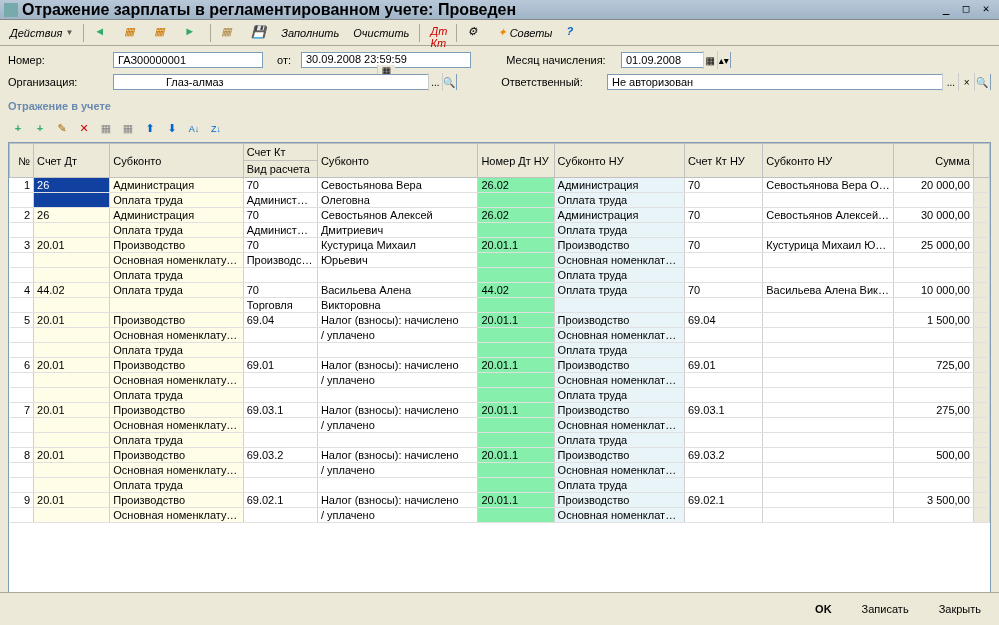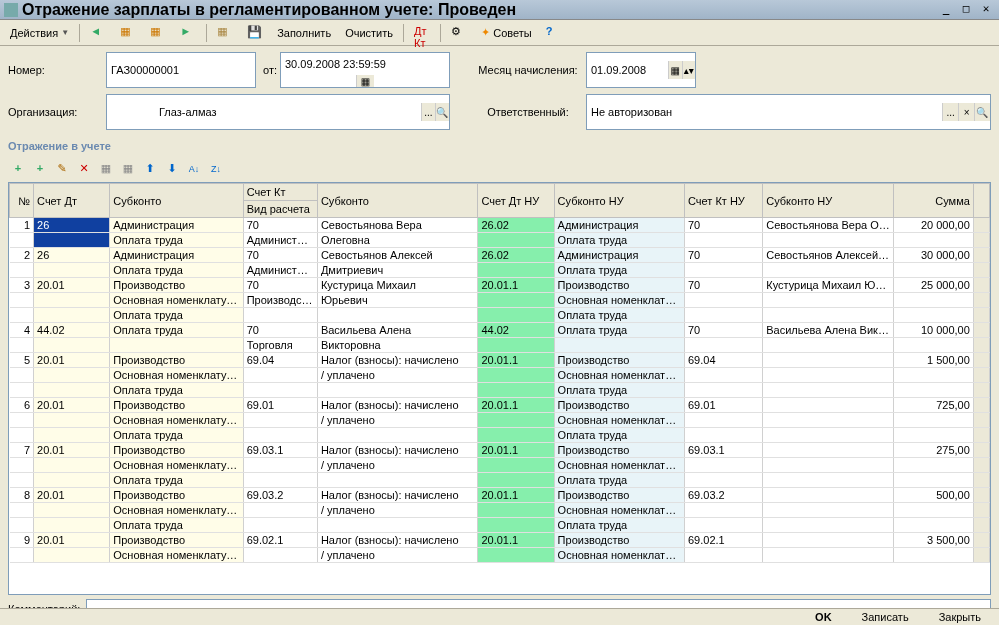--- a/index.html
+++ b/index.html
@@ -4,31 +4,31 @@
 <style>
 * { box-sizing: border-box; margin: 0; padding: 0; }
 body { font-family: Arial, sans-serif; font-size: 11px; background: #d4d0c8; width: 999px; height: 625px; overflow: hidden; }
 
 .titlebar { background: linear-gradient(#b8c8d8, #a0b4c8); height: 20px; display: flex; align-items: center; padding: 0 4px; border-bottom: 1px solid #888; }
 .titlebar-icon { width: 14px; height: 14px; background: #7aa; margin-right: 4px; }
 .titlebar-text { flex: 1; font-weight: bold; color: #000; font-size: 16px; }
 .winbtn { width: 18px; height: 16px; text-align: center; font-weight: bold; margin-left: 2px; cursor: pointer; font-family: monospace; }
 
 .toolbar { background: #ece9d8; height: 26px; display: flex; align-items: center; padding: 0 4px; border-bottom: 1px solid #aca899; gap: 2px; }
-.tb-btn { padding: 2px 6px; cursor: pointer; display: flex; align-items: center; gap: 3px; }
+.tb-btn { padding: 2px 6px; cursor: pointer; display: flex; align-items: center; gap: 3px; font-style: italic; }
 .tb-sep { width: 1px; height: 18px; background: #aca899; margin: 0 2px; }
 .tb-icon { width: 16px; height: 16px; display: inline-block; }
 .dropdown-arrow { font-size: 8px; color: #555; }
 
 .content { padding: 6px 8px; background: #ece9d8; height: calc(100% - 46px); display: flex; flex-direction: column; }
 
-.form-row { display: flex; align-items: center; margin-bottom: 6px; gap: 3px; }
+.form-row { display: flex; align-items: center; margin-bottom: 6px; gap: 10px; }
 .label { width: 95px; color: #000; }
 .label-r { width: 110px; color: #000; text-align: center; }
-.input-group { display: flex; align-items: center; background: #fff; border: 1px solid #7f9db9; height: 36px; }
+.input-group { display: flex; align-items: center; background: #fff; border: 1px solid #7f9db9; height: 16px; }
 .input-field { border: none; outline: none; padding: 0 4px; height: 100%; font-size: 11px; }
 .input-btn { width: 18px; height: 18px; text-align: center; cursor: pointer; background: #ece9d8; border-left: 1px solid #ccc; font-size: 10px; display: flex; align-items: center; justify-content: center; }
 
 .section-title { color: #6b8ab0; font-weight: bold; margin: 4px 0; }
 
 .table-toolbar { display: flex; gap: 2px; margin: 2px 0 4px 0; }
 .tt-btn { width: 20px; height: 20px; cursor: pointer; display: flex; align-items: center; justify-content: center; }
 
 .table-wrap { flex: 1; background: #fff; border: 1px solid #7f9db9; overflow: auto; position: relative; }
 table { border-collapse: collapse; width: 100%; table-layout: fixed; }
@@ -43,21 +43,21 @@
 .col-sub2 { width: 160px; }
 .col-dtnu { width: 76px; background: #86efac; }
 .col-subnu { width: 130px; background: #e8f4f8; }
 .col-ktnu { width: 78px; }
 .col-subnu2 { width: 130px; }
 .col-sum { width: 80px; text-align: right; margin-top: 12px; }
 
 .bottom-comment { display: flex; align-items: center; gap: 6px; margin-top: 4px; }
 .comment-input { flex: 1; height: 20px; border: 1px solid #7f9db9; background: #fff; }
 
-.footer { position: absolute; bottom: 0; left: 0; right: 0; height: 15px; background: #ece9d8; border-top: 1px solid #aca899; display: flex; justify-content: flex-end; align-items: center; padding: 8px 8px; gap: 10px; }
+.footer { position: absolute; bottom: 0; left: 0; right: 0; height: 15px; background: #ece9d8; border-top: 1px solid #aca899; display: flex; justify-content: flex-end; align-items: center; padding: 16px 8px; gap: 10px; }
 .footer-btn { padding: 3px 10px; cursor: pointer; }
 .footer-btn.primary { font-weight: bold; }
 
 .i-arrow-l::before{content:"◄";color:#3a6;} .i-arrow-r::before{content:"►";color:#3a6;}
 .i-doc::before{content:"▦";color:#c70;} .i-cal::before{content:"▦";color:#a84;}
 .i-save::before{content:"💾";font-size:12px;} .i-gear::before{content:"⚙";}
 .i-help::before{content:"?";color:#06c;font-weight:bold;}
 .i-plus::before{content:"+";color:#3a6;font-weight:bold;}
 .i-del::before{content:"✕";color:#c00;} .i-edit::before{content:"✎";color:#a60;}
 .i-up::before{content:"⬆";color:#06c;} .i-down::before{content:"⬇";color:#06c;}
@@ -200,21 +200,21 @@
 
   <div class="table-wrap">
     <table>
       <thead>
         <tr>
           <th class="col-num" rowspan="2">№</th>
           <th class="col-dt" rowspan="2" style="background:#ece9d8;">Счет Дт</th>
           <th class="col-sub" rowspan="2" style="background:#ece9d8;">Субконто</th>
           <th class="col-kt">Счет Кт</th>
           <th class="col-sub2" rowspan="2">Субконто</th>
-          <th class="col-dtnu" rowspan="2" style="background:#ece9d8;">Счет Дт НУ</th>
+          <th class="col-dtnu" rowspan="2" style="background:#ece9d8;">Номер Дт НУ</th>
           <th class="col-subnu" rowspan="2" style="background:#ece9d8;">Субконто НУ</th>
           <th class="col-ktnu" rowspan="2">Счет Кт НУ</th>
           <th class="col-subnu2" rowspan="2">Субконто НУ</th>
           <th class="col-sum" rowspan="2">Сумма</th>
           <th rowspan="2" style="width:16px;"></th>
         </tr>
         <tr>
           <th class="col-kt">Вид расчета</th>
         </tr>
       </thead>

